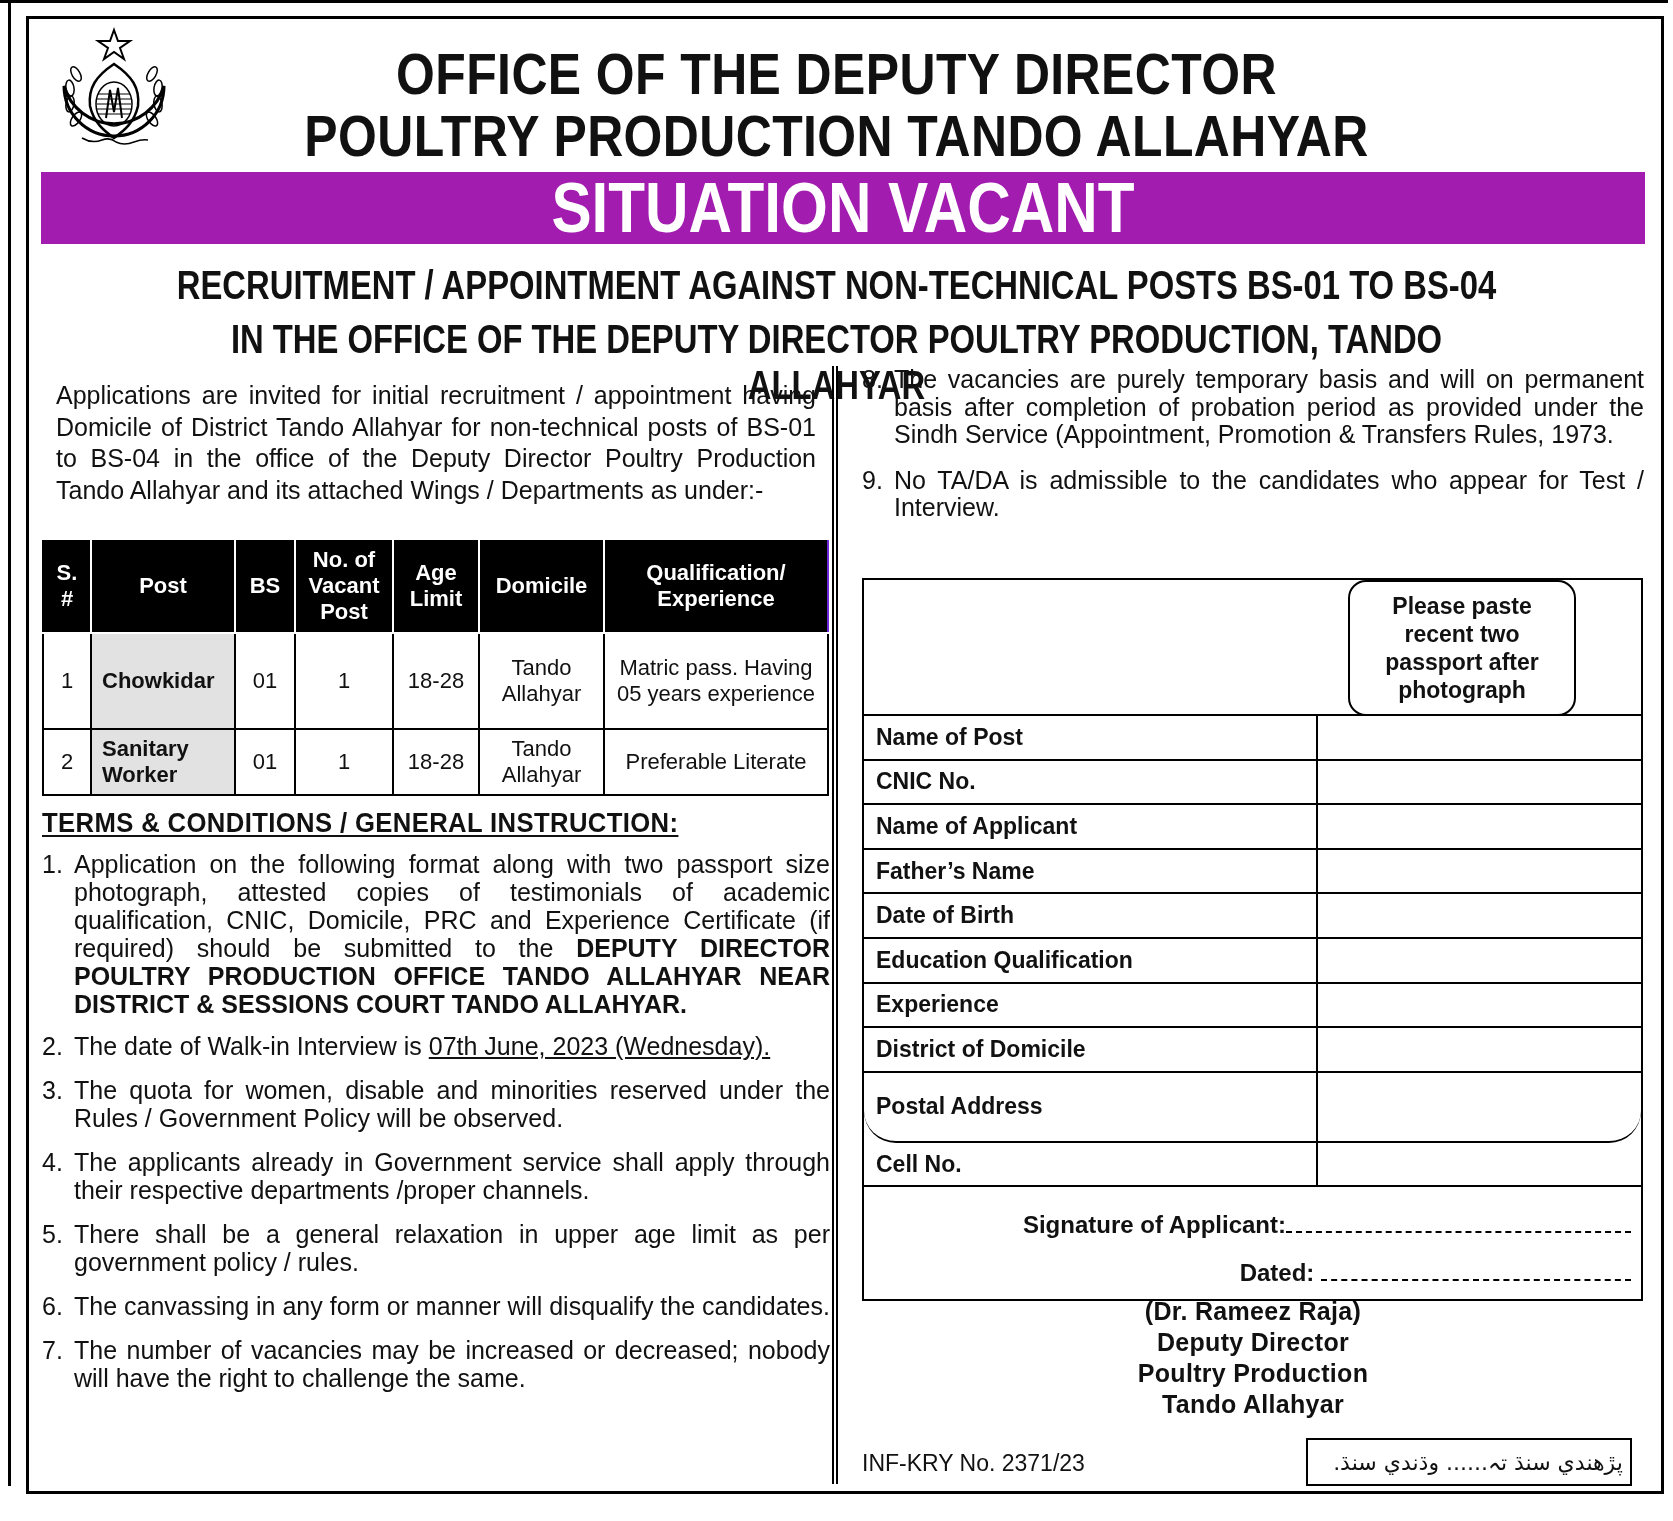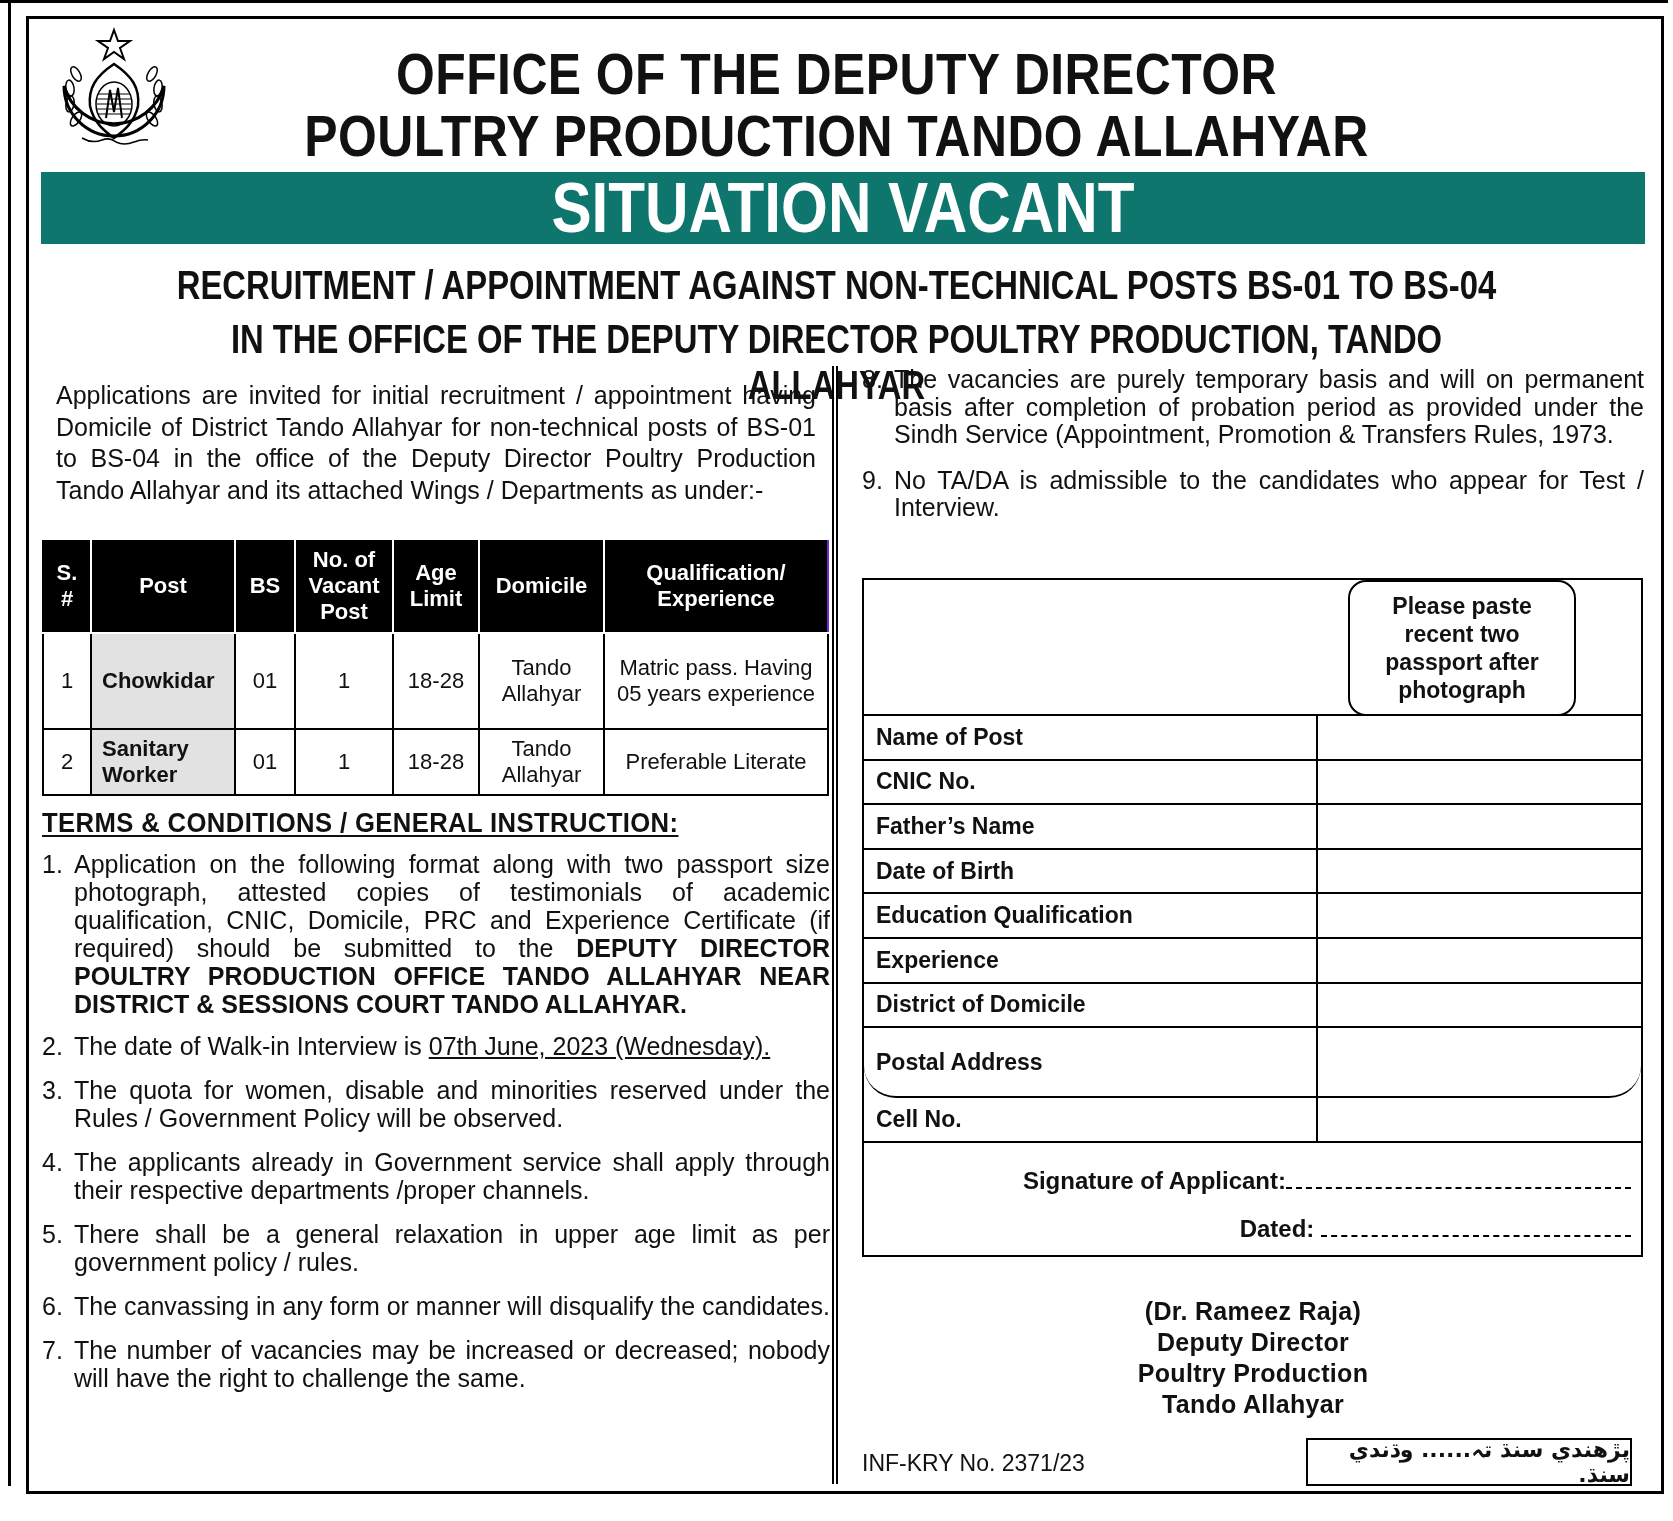--- a/index.html
+++ b/index.html
@@ -4,21 +4,21 @@
 <style>
   html, body { margin: 0; padding: 0; background: #ffffff; }
   body { width: 1673px; height: 1521px; position: relative; overflow: hidden; font-family: "Liberation Sans", sans-serif; color: #111; }
   .outer-top { position: absolute; left: 0; top: 0; width: 1668px; height: 3px; background: #000; }
   .outer-left { position: absolute; left: 8px; top: 0; width: 3px; height: 1486px; background: #000; }
   .frame { position: absolute; left: 26px; top: 16px; width: 1638px; height: 1478px; border: 3px solid #000; box-sizing: border-box; background: #fff; }
   .emblem { position: absolute; left: 44px; top: 26px; width: 140px; height: 140px; }
   .hdr { position: absolute; left: 0; width: 1673px; text-align: center; font-weight: 900; letter-spacing: 0.5px; transform-origin: center; }
   .hdr1 { top: 40px; font-size: 58px; line-height: 68px; transform: scaleX(0.86); }
   .hdr2 { top: 102px; font-size: 58px; line-height: 68px; transform: scaleX(0.86); }
-  .band { position: absolute; left: 41px; top: 172px; width: 1604px; height: 72px; background: #0f766e; color: #fff; text-align: center; }
+  .band { position: absolute; left: 41px; top: 172px; width: 1604px; height: 72px; background: #a21caf; color: #fff; text-align: center; }
   .band span { display: inline-block; font-size: 70px; font-weight: 900; line-height: 72px; transform: scaleX(0.86); }
   .sub { position: absolute; left: 0; width: 1673px; text-align: center; font-weight: 900; font-size: 40px; line-height: 46px; transform: scaleX(0.82); }
   .sub1 { top: 262px; }
   .sub2 { top: 316px; }
 
   .col-left { position: absolute; left: 42px; top: 366px; width: 788px; }
   .col-divider { position: absolute; left: 832px; top: 366px; width: 6px; height: 1118px; border-left: 2px solid #000; border-right: 2px solid #000; box-sizing: border-box; }
   .col-right { position: absolute; left: 862px; top: 366px; width: 782px; }
 
   .intro { font-size: 25px; line-height: 31.5px; text-align: justify; text-align-last: left; margin: 14px; }
@@ -50,21 +50,21 @@
   .frow .lbl { width: 454px; border-right: 2px solid #000; font-weight: 700; font-size: 23px; padding-left: 12px; display: flex; align-items: center; box-sizing: border-box; }
   .frow .val { flex: 1; }
   .sig-area { height: 112px; position: relative; }
   .sig-line { position: absolute; right: 10px; font-weight: 700; font-size: 24px; white-space: nowrap; }
   .sig-line .blank { display: inline-block; border-bottom: 2px dashed #000; vertical-align: baseline; }
   .sig1 { top: 24px; }
   .sig2 { top: 72px; }
 
   .signatory { position: absolute; left: 0; top: 930px; width: 782px; text-align: center; font-weight: 900; font-size: 25px; line-height: 31px; letter-spacing: 0.3px; }
   .ref { position: absolute; left: 0; top: 1084px; font-size: 23px; }
-  .sindhi-box { position: absolute; left: 444px; top: 1072px; width: 326px; height: 48px; border: 2px solid #000; box-sizing: border-box; display: flex; align-items: center; justify-content: center; font-family: "DejaVu Sans", sans-serif; font-weight: 700; font-size: 22px; direction: rtl; padding-left: 18px; }
+  .sindhi-box { position: absolute; left: 444px; top: 1072px; width: 326px; height: 48px; border: 2px solid #000; box-sizing: border-box; display: flex; align-items: center; justify-content: center; font-family: "DejaVu Sans", sans-serif; font-weight: 400; font-size: 22px; direction: rtl; padding-left: 18px; }
 </style>
 </head>
 <body>
 
 <div class="outer-top"></div>
 <div class="outer-left"></div>
 
 <div class="frame"></div>
 
 <svg class="emblem" viewBox="0 0 140 140">
@@ -190,20 +190,24 @@
     </div>
     <div class="frow">
         <div class="lbl">Name of Post</div>
         <div class="val"></div>
       </div>
     <div class="frow">
         <div class="lbl">CNIC No.</div>
         <div class="val"></div>
       </div>
     <div class="frow">
+        <div class="lbl">Name of Applicant</div>
+        <div class="val"></div>
+      </div>
+    <div class="frow">
         <div class="lbl">Father’s Name</div>
         <div class="val"></div>
       </div>
     <div class="frow">
         <div class="lbl">Date of Birth</div>
         <div class="val"></div>
       </div>
     <div class="frow">
         <div class="lbl">Education Qualification</div>
         <div class="val"></div>

